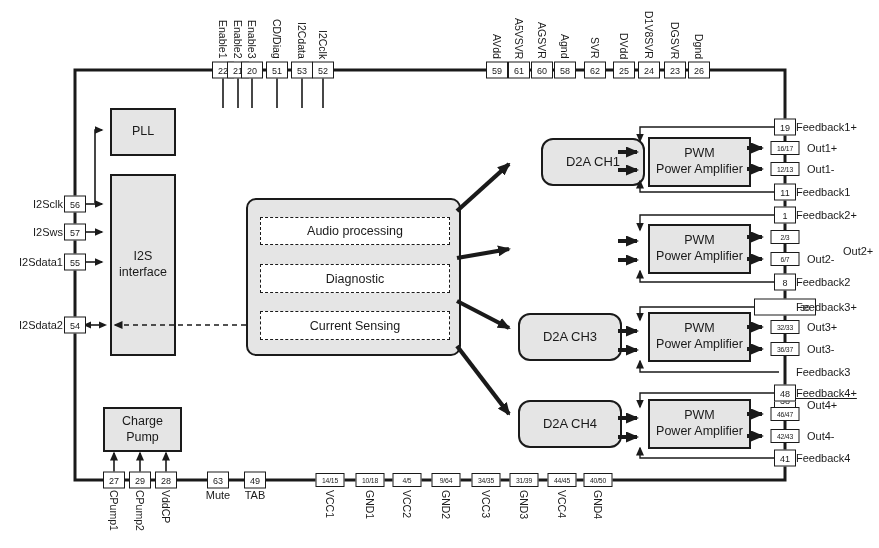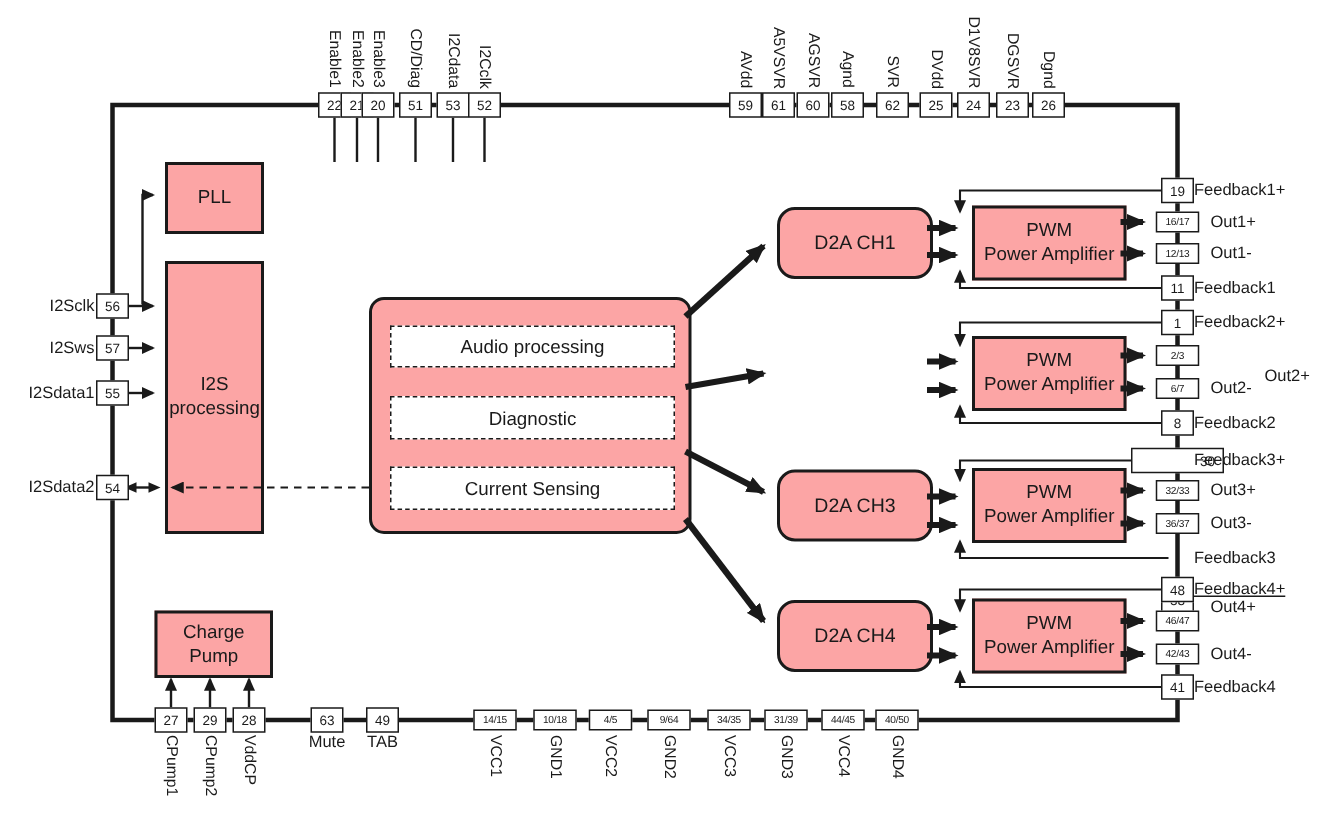--- a/index.html
+++ b/index.html
@@ -1,19 +1,19 @@
 <!DOCTYPE html>
 <html><head>
 <meta charset="utf-8">
 <style>
   html,body{margin:0;padding:0;background:#fff;}
   .canvas{position:relative;width:879px;height:548px;background:#fff;overflow:hidden;
           font-family:"Liberation Sans",sans-serif;color:#1a1a1a;}
   .lines{position:absolute;left:0;top:0;z-index:2;pointer-events:none;}
-  .block{position:absolute;z-index:1;border:2px solid #1a1a1a;background:#fca5a5;
+  .block{position:absolute;z-index:1;border:2px solid #1a1a1a;background:#e5e5e5;
          display:flex;align-items:center;justify-content:center;text-align:center;
          font-size:12.5px;line-height:1.25;white-space:pre-line;}
   .rounded{border-radius:11px;}
   .dsp{border-radius:10px;}
   .dashed{position:absolute;z-index:1;border:1.6px dashed #1a1a1a;background:#fff;
           display:flex;align-items:center;justify-content:center;font-size:12.5px;}
   .d2a{border-radius:12px;font-size:13px;}
   .pin{position:absolute;z-index:3;background:#fff;border:1.6px solid #1a1a1a;
        width:20px;height:15px;display:flex;align-items:center;justify-content:center;
        font-size:9px;transform:translate(-50%,-50%);}
@@ -98,30 +98,30 @@
       <path d="M779 458H640V448" stroke-width="1.4" marker-end="url(#aS)"></path>
     </g>
     <g fill="#1a1a1a" stroke="none">
       <polygon points="83,325 91,321.5 91,328.5"></polygon>
       <polygon points="107,325 99,321.5 99,328.5"></polygon>
     </g>
   </svg>
 
   <div class="block" style="left:110px;top:108px;width:62px;height:44px;">PLL</div>
   <div class="block" style="left:110px;top:174px;width:62px;height:178px;">I2S
-processing</div>
+interface</div>
   <div class="block" style="left:103px;top:407px;width:75px;height:41px;">Charge
 Pump</div>
 
   <div class="block dsp" style="left:246px;top:198px;width:211px;height:154px;"></div>
   <div class="dashed" style="left:260px;top:217px;width:188px;height:26px;">Audio processing</div>
   <div class="dashed" style="left:260px;top:264px;width:188px;height:27px;">Diagnostic</div>
   <div class="dashed" style="left:260px;top:311px;width:188px;height:27px;">Current Sensing</div>
 
-  <div class="block d2a rounded" style="left:518px;top:138px;width:100px;height:44px;">D2A CH1</div>
+  <div class="block d2a rounded" style="left:541px;top:138px;width:100px;height:44px;">D2A CH1</div>
   <div class="block d2a rounded" style="left:518px;top:313px;width:100px;height:44px;">D2A CH3</div>
   <div class="block d2a rounded" style="left:518px;top:400px;width:100px;height:44px;">D2A CH4</div>
 
   <div class="block" style="left:648px;top:137px;width:99px;height:46px;">PWM
 Power Amplifier</div>
   <div class="block" style="left:648px;top:224px;width:99px;height:46px;">PWM
 Power Amplifier</div>
   <div class="block" style="left:648px;top:312px;width:99px;height:46px;">PWM
 Power Amplifier</div>
   <div class="block" style="left:648px;top:399px;width:99px;height:46px;">PWM

